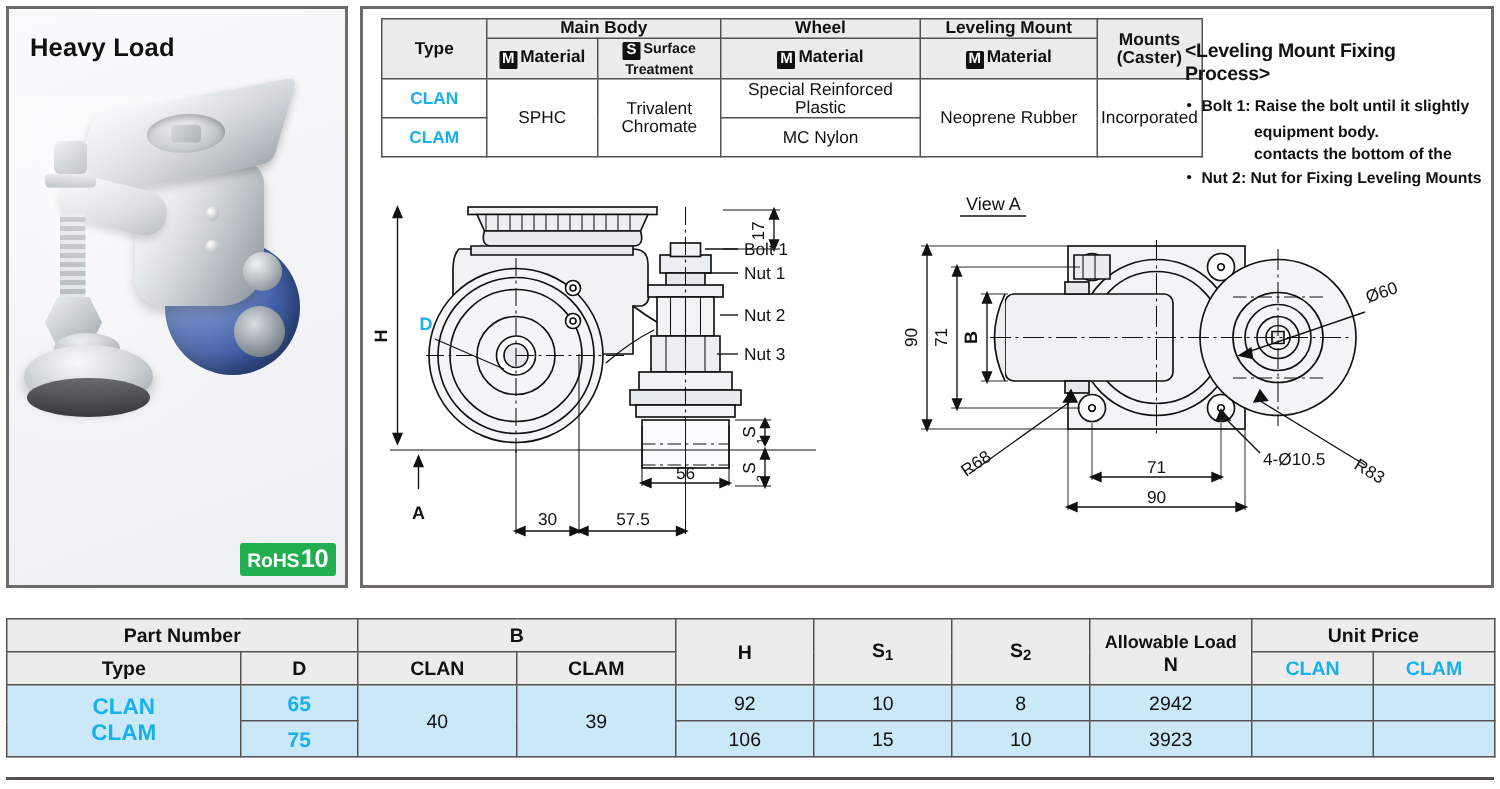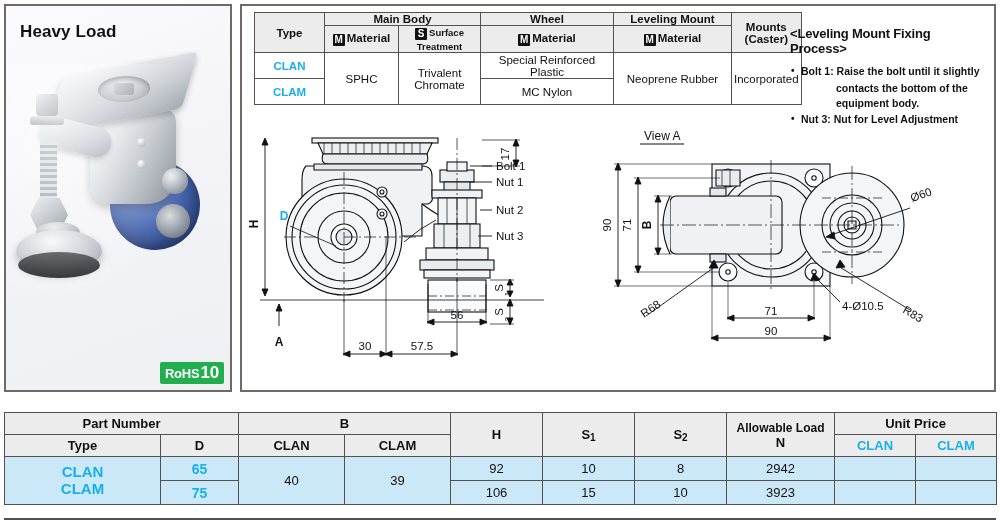--- a/index.html
+++ b/index.html
@@ -274,23 +274,23 @@
         </td>
         <td>MC Nylon</td>
       </tr>
     </tbody>
       </table>
 
     <div class="proc">
       <div class="proc-title">&lt;Leveling Mount Fixing Process&gt;</div>
       <ul>
         <li>Bolt 1: Raise the bolt until it slightly</li>
+        <li class="cont">equipment body.</li>
         <li class="cont">contacts the bottom of the</li>
-        <li class="cont">equipment body.</li>
-        <li>Nut 3: Nut for Level Adjustment</li>
+        <li>Nut 2: Nut for Fixing Leveling Mounts</li>
       </ul>
     </div>
 
     <svg class="dwg" style="left:2px; top:118px;" width="310" height="262" viewBox="0 0 310 262">
       <g fill="none" stroke="#111" stroke-width="1.1">
 
         <rect x="68" y="14" width="126" height="5" fill="#f2f3f5"></rect>
         <path d="M74 19 H188 L183 30 H79 Z" fill="#eceef0"></path>
         <path d="M79 30 Q76 40 84 40 H178 Q186 40 183 30 Z" fill="#e9ebee"></path>
         <g stroke-width="0.7">

